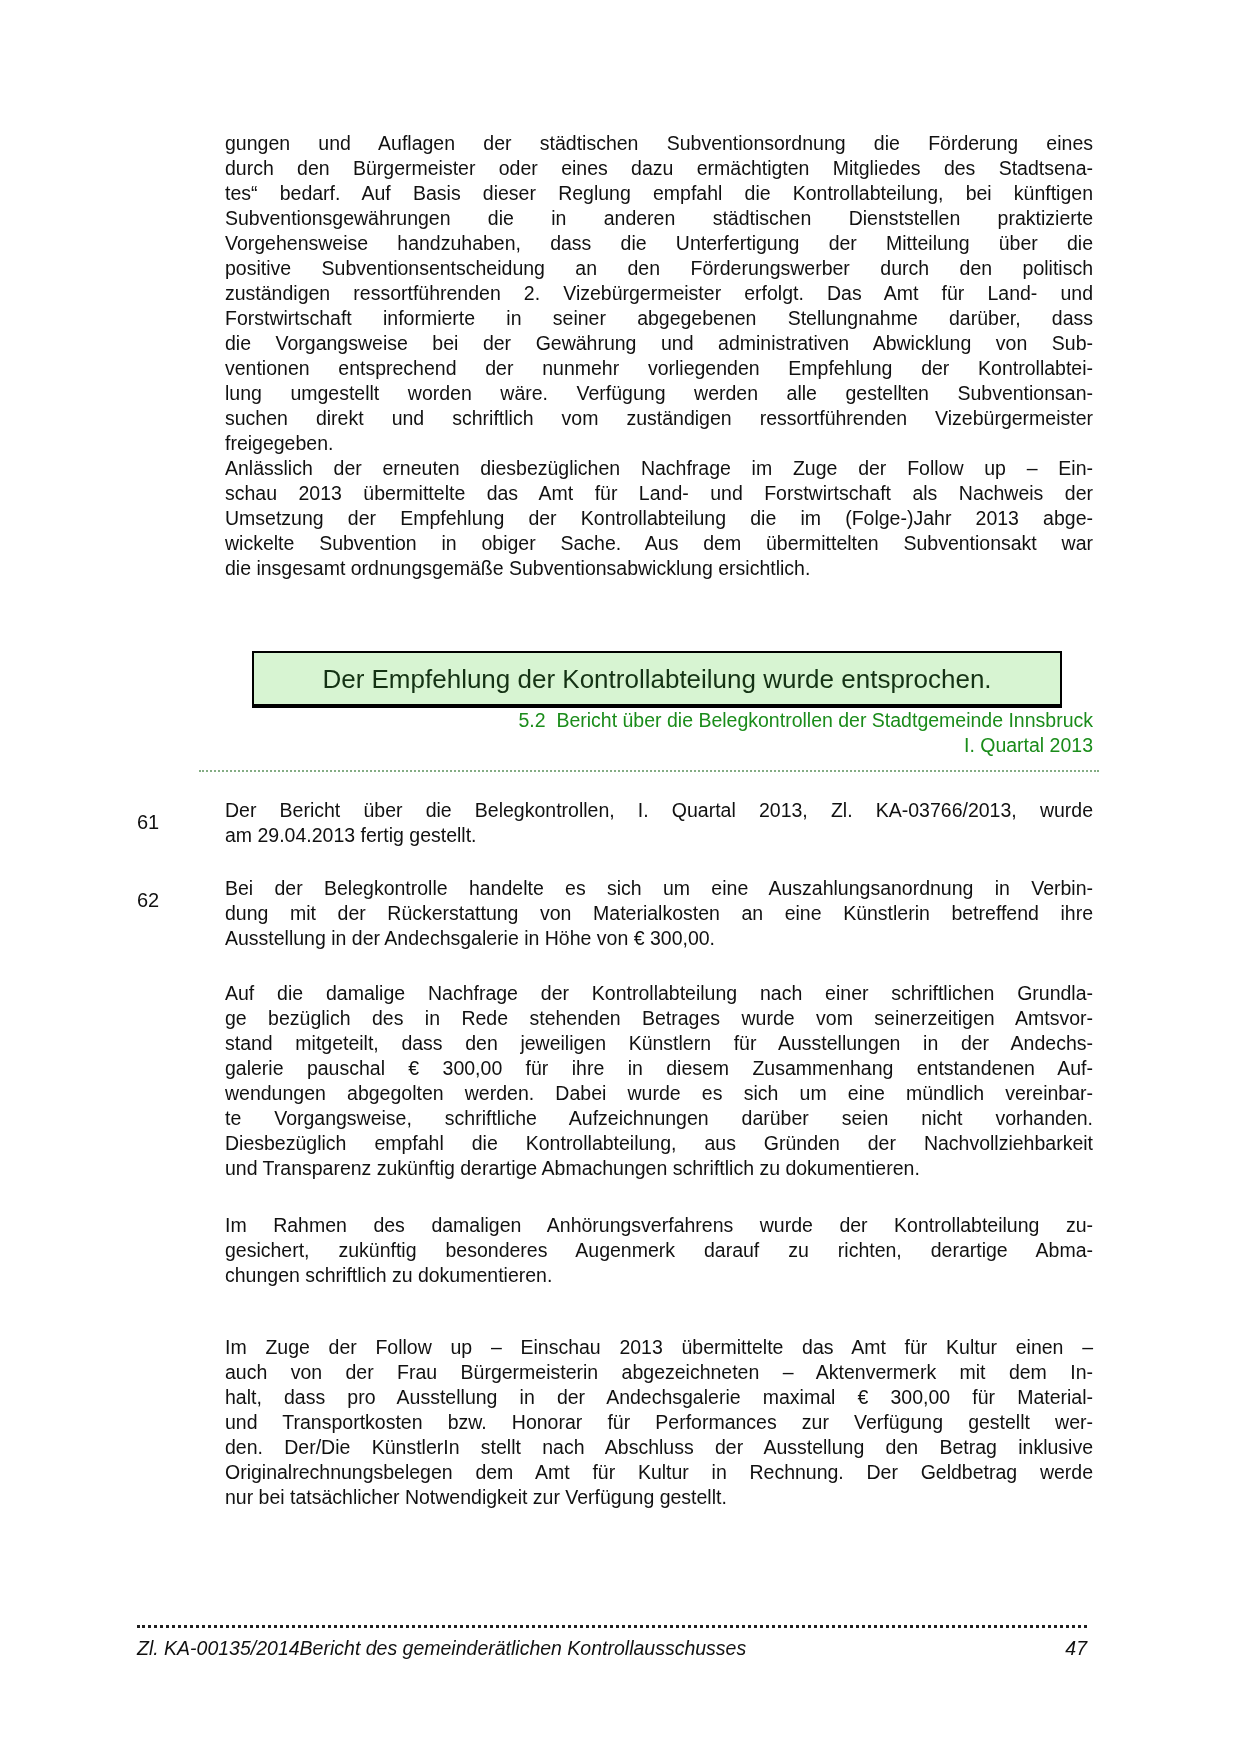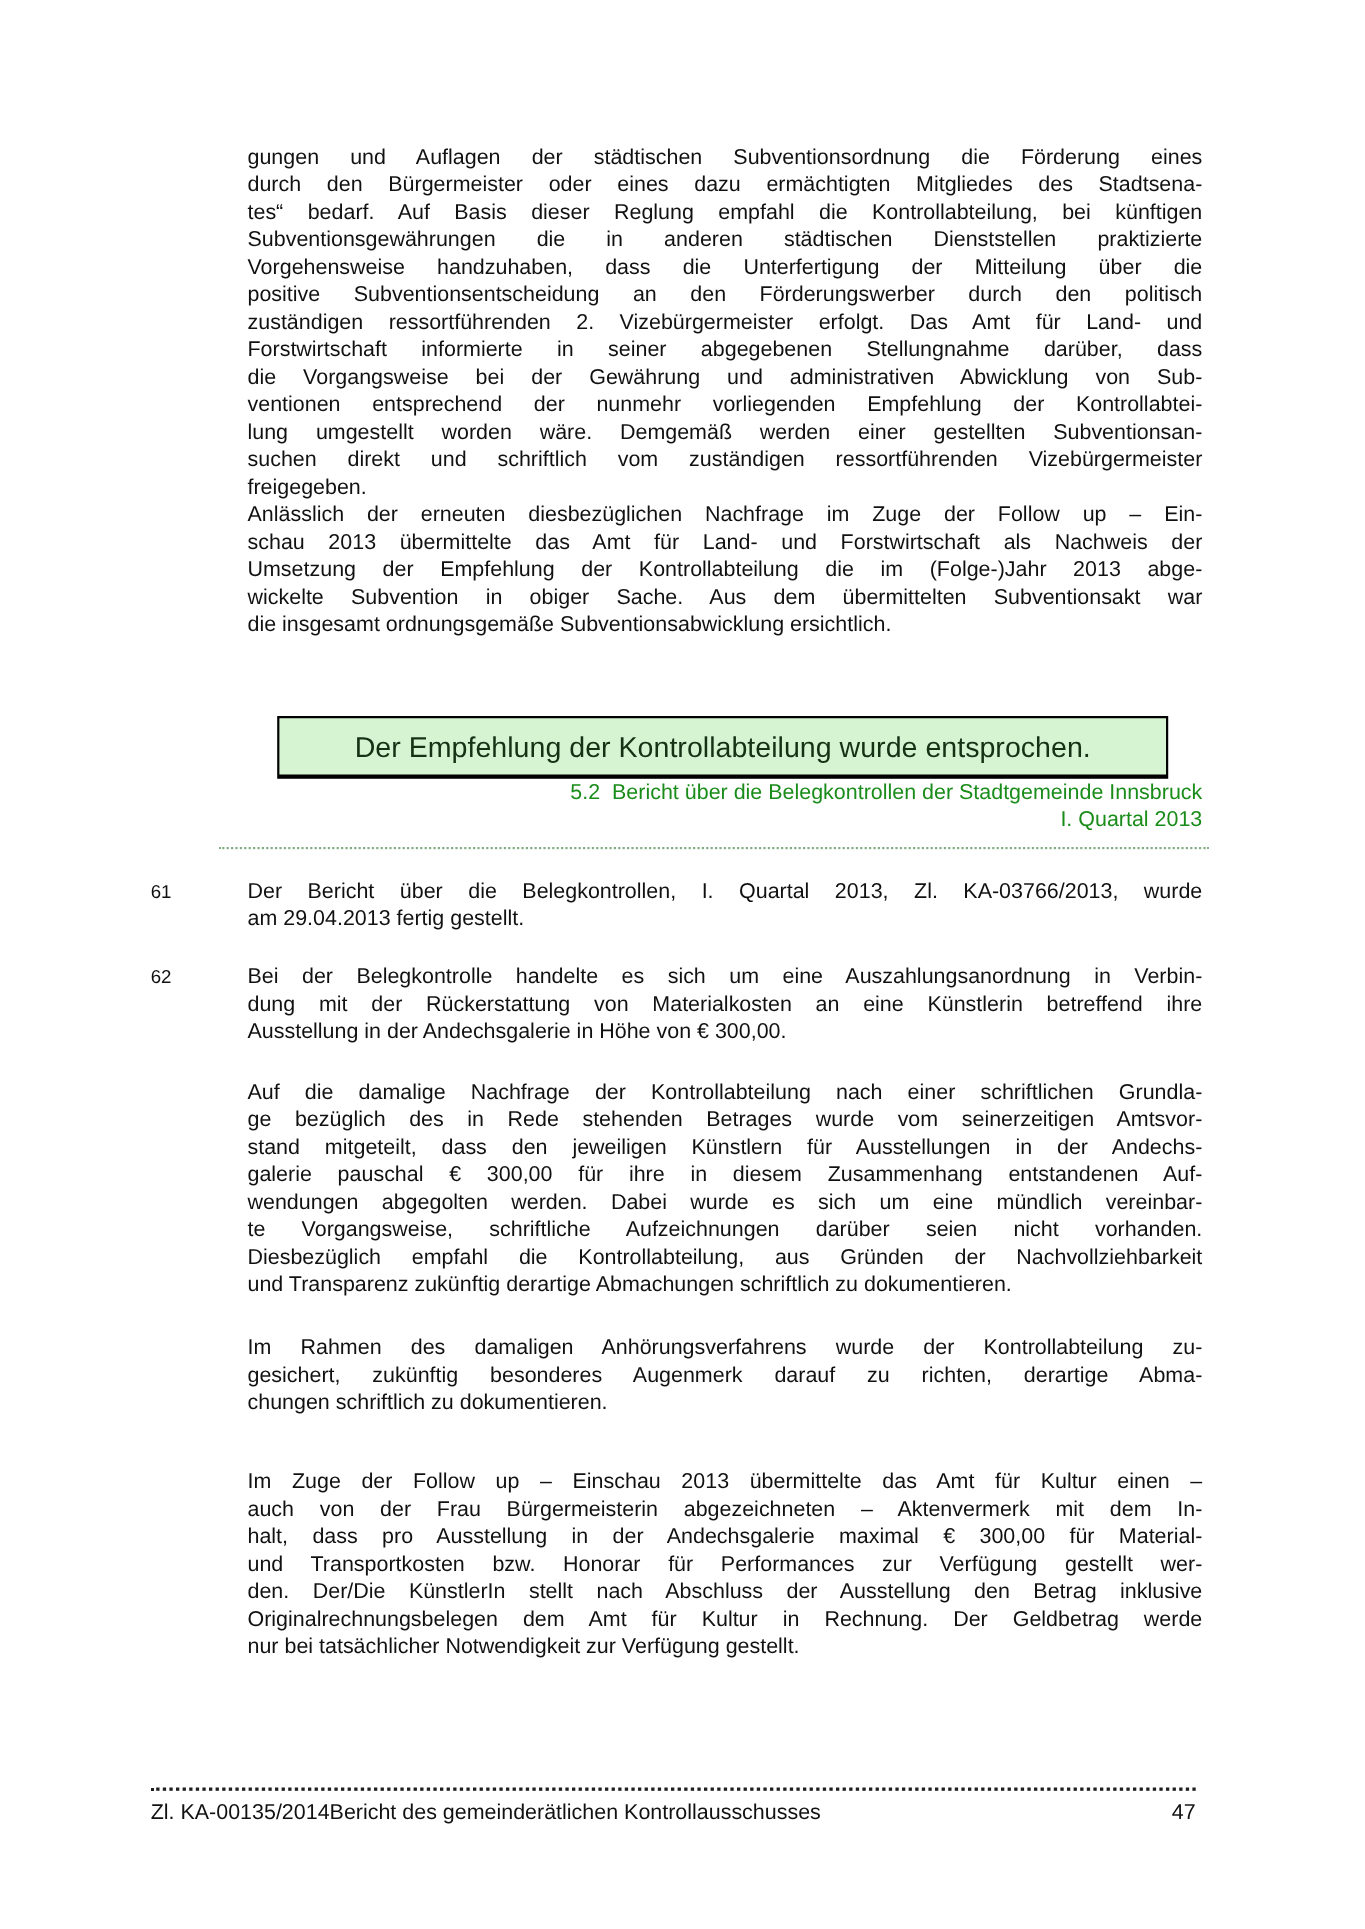--- a/index.html
+++ b/index.html
@@ -25,22 +25,22 @@
     position:absolute;top:131px;left:137px;width:956px;
   }
   .para{
     position:relative;
     margin-left:88px;width:868px;
     font-size:19.5px;line-height:25px;
   }
   .tl{text-align:justify;text-align-last:justify;white-space:pre-wrap;}
   .tl.last{text-align-last:left;}
   .para-number{
-    position:absolute;left:-88px;top:0;
-    font-size:17px;line-height:25px;
+    position:absolute;left:-88px;top:12px;
+    font-size:20px;line-height:25px;
   }
   .rec-box{
     margin-left:115px;width:806px;
     background:var(--box-bg);
     border:2px solid var(--box-border);
     border-bottom-width:4px;
     text-align:center;
     padding:14px 0 12px 0;
     font-size:26px;line-height:25px;
     color:var(--box-text);
@@ -61,21 +61,21 @@
   .block-2{margin-top:70px}
   .block-3{}
   .block-4{margin-top:12px}
   .block-5{margin-top:26px}
   .block-6{margin-top:28px}
   .block-7{margin-top:30px}
   .block-8{margin-top:32px}
   .block-9{margin-top:47px}
   .footer{
     position:absolute;left:137px;top:1625px;width:950px;
-    font-size:19.5px;line-height:24px;
+    font-size:19.5px;line-height:24px;font-style:italic;
   }
   .footer-line{
     height:0;border-top:3px dotted var(--footer-dots);
     margin-bottom:8px;
   }
   .footer-row{display:flex;align-items:baseline;}
   .footer-title{flex:1;text-align:left;}
 </style>
 </head>
 <body>
@@ -87,21 +87,21 @@
         <div class="tl">gungen und Auflagen der städtischen Subventionsordnung die Förderung eines</div>
         <div class="tl">durch den Bürgermeister oder eines dazu ermächtigten Mitgliedes des Stadtsena-</div>
         <div class="tl">tes“ bedarf. Auf Basis dieser Reglung empfahl die Kontrollabteilung, bei künftigen</div>
         <div class="tl">Subventionsgewährungen die in anderen städtischen Dienststellen praktizierte</div>
         <div class="tl">Vorgehensweise handzuhaben, dass die Unterfertigung der Mitteilung über die</div>
         <div class="tl">positive Subventionsentscheidung an den Förderungswerber durch den politisch</div>
         <div class="tl">zuständigen ressortführenden 2. Vizebürgermeister erfolgt. Das Amt für Land- und</div>
         <div class="tl">Forstwirtschaft informierte in seiner abgegebenen Stellungnahme darüber, dass</div>
         <div class="tl">die Vorgangsweise bei der Gewährung und administrativen Abwicklung von Sub-</div>
         <div class="tl">ventionen entsprechend der nunmehr vorliegenden Empfehlung der Kontrollabtei-</div>
-        <div class="tl">lung umgestellt worden wäre. Demgemäß werden einer gestellten Subventionsan-</div>
+        <div class="tl">lung umgestellt worden wäre. Verfügung werden alle gestellten Subventionsan-</div>
         <div class="tl">suchen direkt und schriftlich vom zuständigen ressortführenden Vizebürgermeister</div>
         <div class="tl last">freigegeben.</div>
       </div>
       <div class="para block-1">
         <div class="tl">Anlässlich der erneuten diesbezüglichen Nachfrage im Zuge der Follow up – Ein-</div>
         <div class="tl">schau 2013 übermittelte das Amt für Land- und Forstwirtschaft als Nachweis der</div>
         <div class="tl">Umsetzung der Empfehlung der Kontrollabteilung die im (Folge-)Jahr 2013 abge-</div>
         <div class="tl">wickelte Subvention in obiger Sache. Aus dem übermittelten Subventionsakt war</div>
         <div class="tl last">die insgesamt ordnungsgemäße Subventionsabwicklung ersichtlich.</div>
       </div>

